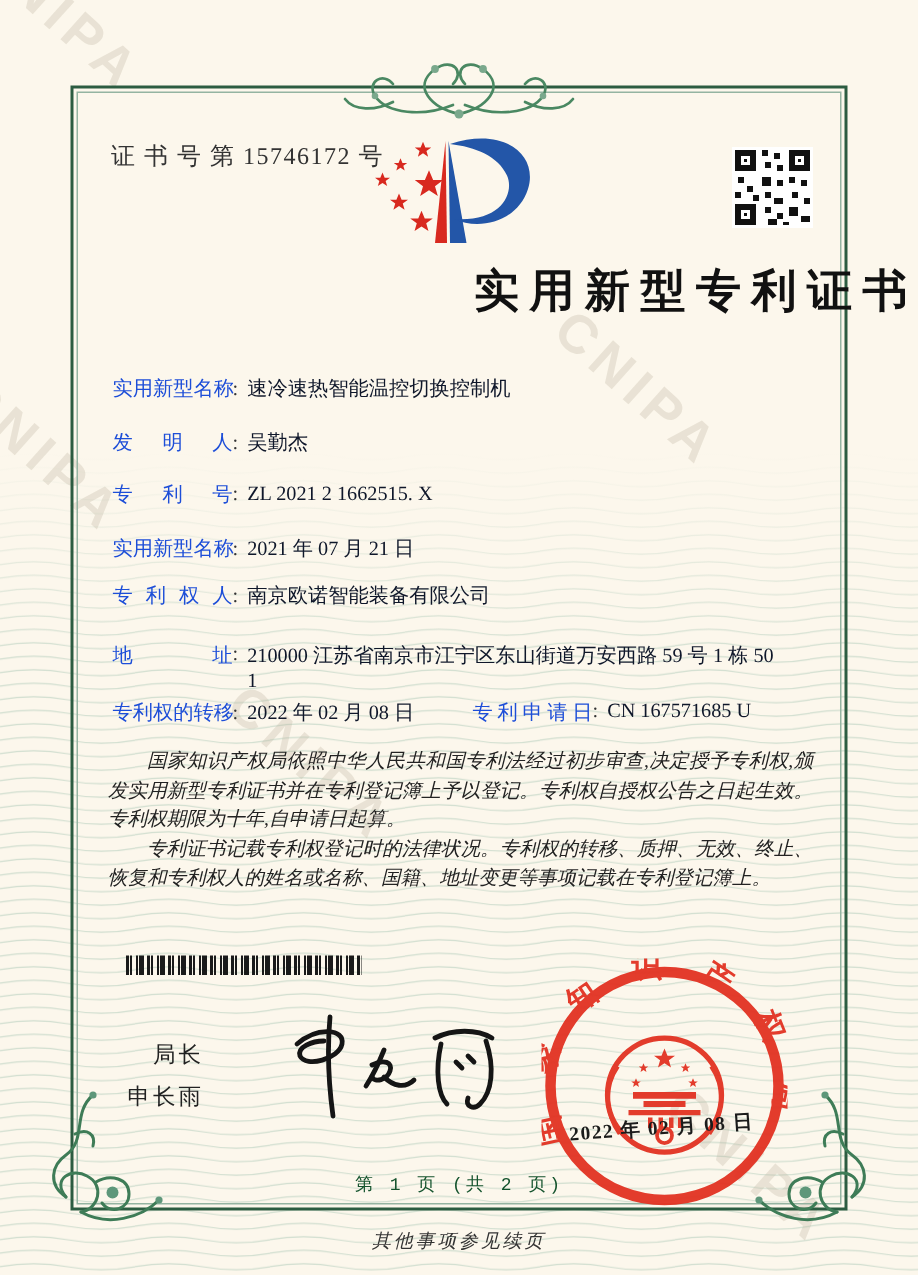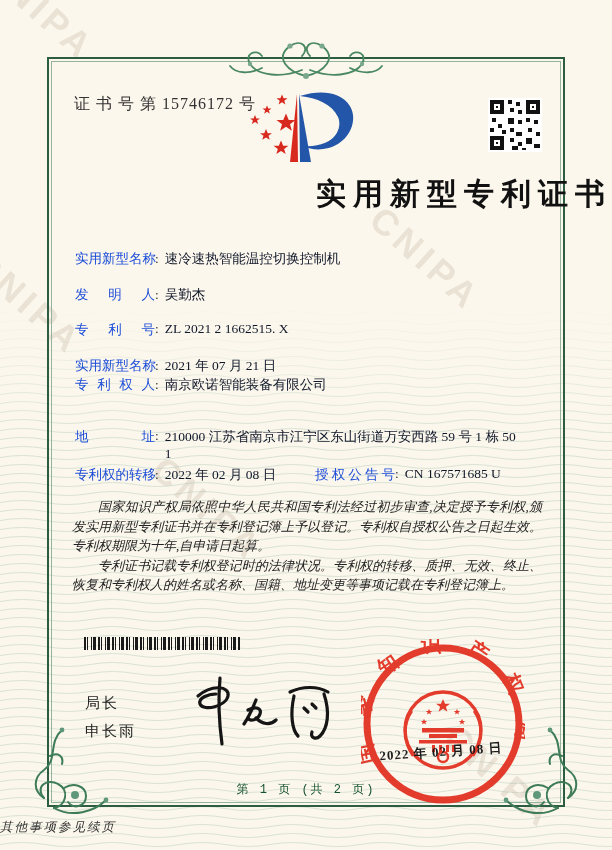--- a/index.html
+++ b/index.html
@@ -50,34 +50,34 @@
   .paras p{margin:0;text-indent:2em;}
   .barcode{
     position:absolute;left:84px;top:637px;width:157px;height:13px;z-index:4;
     background:repeating-linear-gradient(90deg,
       #1a1a1a 0,#1a1a1a 2px,transparent 2px,transparent 3px,
       #1a1a1a 3px,#1a1a1a 4px,transparent 4px,transparent 7px,
       #1a1a1a 7px,#1a1a1a 8px,transparent 8px,transparent 9px,
       #1a1a1a 9px,#1a1a1a 12px,transparent 12px,transparent 14px);
   }
   .official{position:absolute;left:85px;top:694px;z-index:4;font-size:15px;color:#222;}
-  .official div{margin-bottom:9px;letter-spacing:2px;}
+  .official div{margin-bottom:9px;letter-spacing:2px;text-align:right;}
   .signature{position:absolute;left:178px;top:666px;z-index:5;}
   .seal{position:absolute;left:361px;top:639px;width:164px;height:170px;z-index:6;opacity:0.95;}
   .seal-date{
     position:absolute;left:0;top:104px;width:160px;text-align:center;z-index:7;
     font-size:13px;font-weight:bold;color:#1b1b1b;letter-spacing:1px;
     transform:rotate(-4deg);white-space:nowrap;
   }
   .pagenum{
     position:absolute;left:0;top:781px;width:612px;text-align:center;z-index:4;
     font-size:12px;color:#14532d;letter-spacing:2px;font-family:Liberation Mono, monospace;
   }
   .bottom-note{
-    position:absolute;left:0;top:819px;width:612px;z-index:4;
+    position:absolute;left:0;top:819px;width:612px;text-align:center;z-index:4;
     font-size:12.5px;font-style:italic;color:#333;letter-spacing:2px;
   }
 </style>
 </head>
 <body>
 
 <svg class="waves" width="612" height="550" viewBox="0 0 612 550">
   <defs>
     <pattern id="wv" width="90" height="9" patternUnits="userSpaceOnUse">
       <path d="M0,4.5 Q22.5,0.5 45,4.5 T90,4.5" fill="none" stroke="#a9c7b5" stroke-width="0.8"></path>
@@ -217,30 +217,30 @@
 </div>
 <div class="row" style="top:286px">
   <span class="flabel">发明人</span><span class="colon">:</span><span class="fvalue">吴勤杰</span>
 </div>
 <div class="row" style="top:321px">
   <span class="flabel">专利号</span><span class="colon">:</span><span class="fvalue">ZL 2021 2 1662515. X</span>
 </div>
 <div class="row" style="top:357px">
   <span class="flabel">实用新型名称</span><span class="colon">:</span><span class="fvalue">2021 年 07 月 21 日</span>
 </div>
-<div class="row" style="top:376px">
+<div class="row" style="top:388px">
   <span class="flabel">专利权人</span><span class="colon">:</span><span class="fvalue">南京欧诺智能装备有限公司</span>
 </div>
 <div class="row" style="top:428px">
   <span class="flabel">地址</span><span class="colon">:</span><span class="fvalue addr-val"><span>210000 江苏省南京市江宁区东山街道万安西路 59 号 1 栋 50</span><br><span>1</span></span>
 </div>
 <div class="row" style="top:466px">
   <span class="flabel">专利权的转移</span><span class="colon">:</span><span class="fvalue">2022 年 02 月 08 日</span>
   <span class="pair2">
-    <span class="flabel">授权公告号</span><span class="colon">:</span><span class="fvalue">CN 167571685 U</span>
+    <span class="flabel">专利申请日</span><span class="colon">:</span><span class="fvalue">CN 167571685 U</span>
   </span>
 </div>
 
 <div class="paras">
   <p>国家知识产权局依照中华人民共和国专利法经过初步审查,决定授予专利权,颁发实用新型专利证书并在专利登记簿上予以登记。专利权自授权公告之日起生效。专利权期限为十年,自申请日起算。</p>
   <p>专利证书记载专利权登记时的法律状况。专利权的转移、质押、无效、终止、恢复和专利权人的姓名或名称、国籍、地址变更等事项记载在专利登记簿上。</p>
 </div>
 
 <div class="barcode"></div>
 

